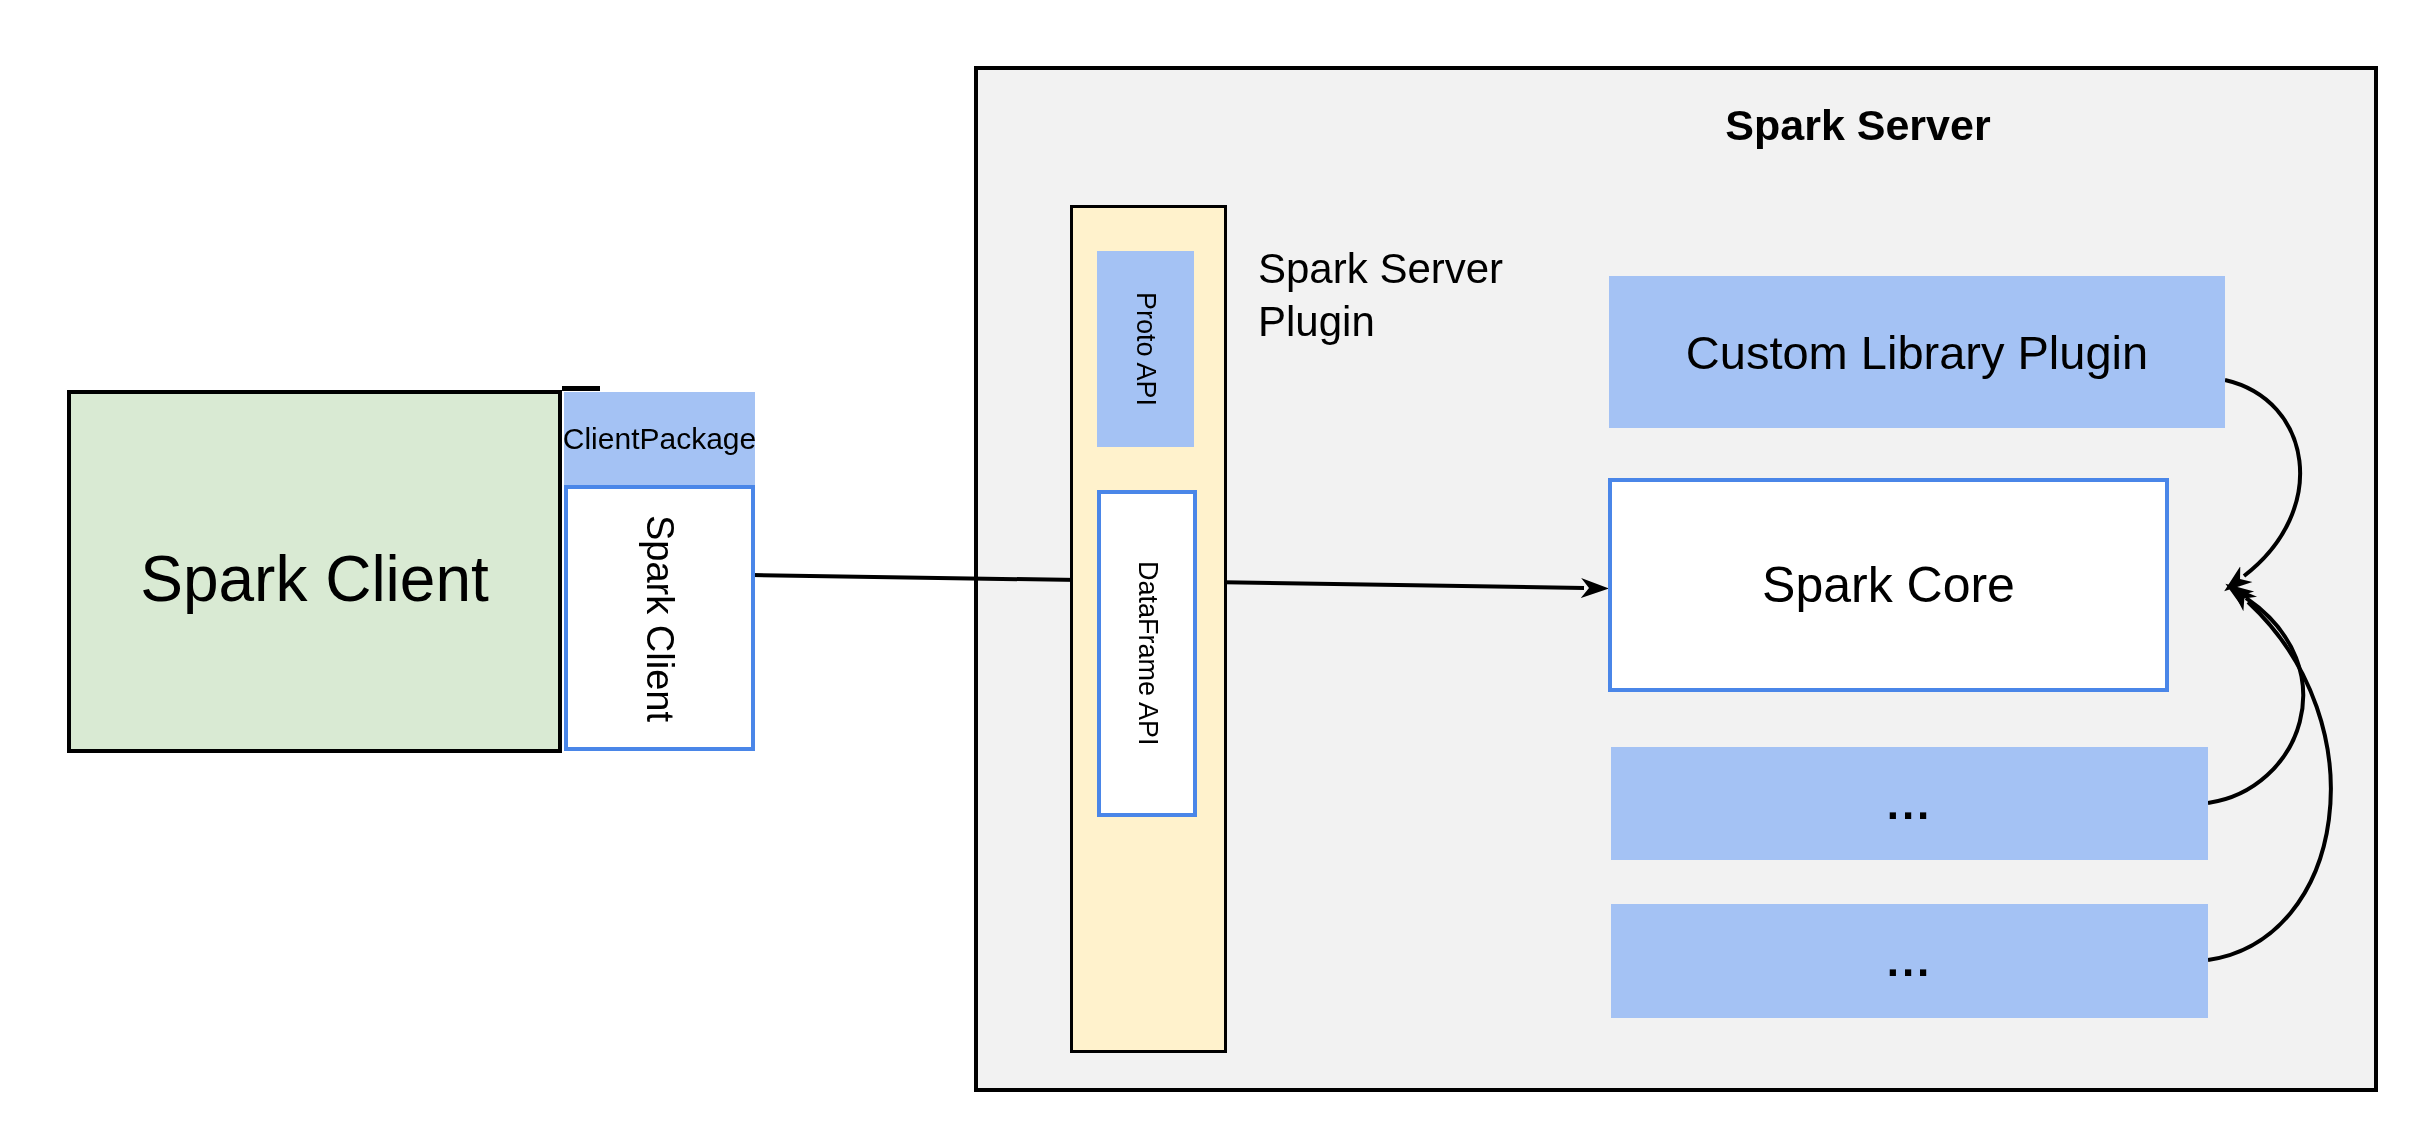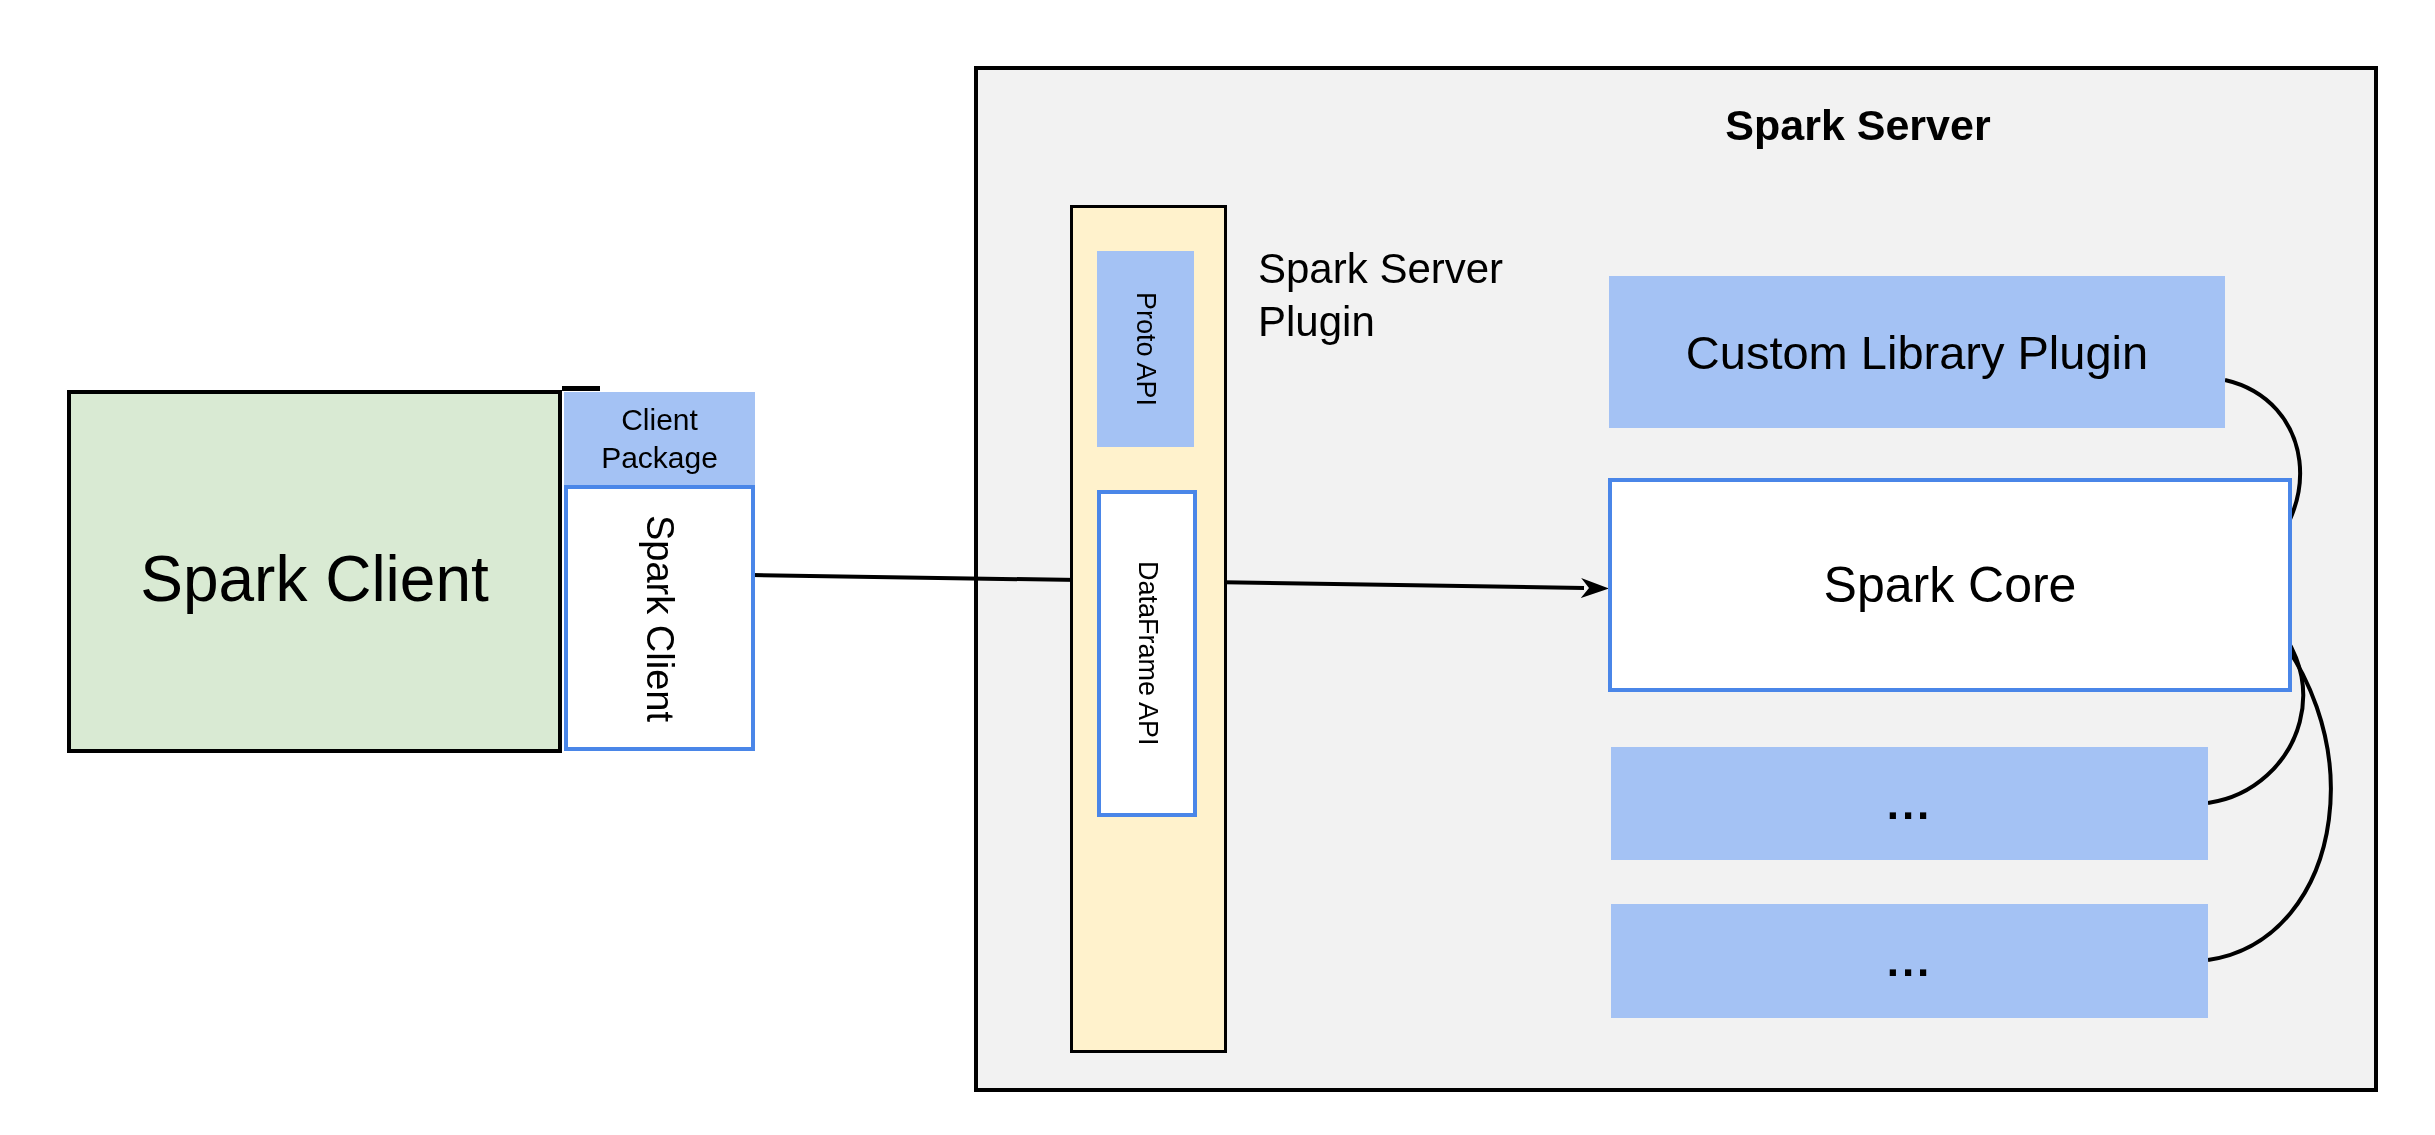--- a/index.html
+++ b/index.html
@@ -18,39 +18,39 @@
   .gray-box{left:974px;top:66px;width:1404px;height:1026px;background:var(--gray_fill);border:4px solid var(--line_color);z-index:1;}
   .green-box{left:67px;top:390px;width:495px;height:363px;background:var(--green_fill);border:4px solid var(--line_color);z-index:1;
              display:flex;align-items:center;justify-content:center;text-align:center;}
   .green-box .app-label{font-size:64px;line-height:80px;margin-top:14px;}
   
   #wires{left:0;top:0;width:2435px;height:1135px;z-index:2;}
   
   .fg{z-index:3;}
   .border-ext{left:562px;top:386px;width:38px;height:5px;background:var(--line_color);}
   .client-package{left:564px;top:392px;width:191px;height:93px;background:var(--blue_fill);
-                  display:flex;flex-direction:column;align-items:center;justify-content:center;
+                  display:flex;align-items:center;justify-content:center;
                   font-size:30px;line-height:38px;text-align:center;}
   .spark-client{left:564px;top:485px;width:191px;height:266px;background:#fff;border:4px solid var(--blue_border);
                 display:flex;align-items:center;justify-content:center;}
   .vtext{writing-mode:vertical-rl;text-orientation:mixed;white-space:nowrap;}
   .spark-client .vtext{font-size:38px;}
   .yellow-box{left:1070px;top:205px;width:157px;height:848px;background:var(--yellow_fill);border:3px solid var(--line_color);}
   .proto-api{left:1097px;top:251px;width:97px;height:196px;background:var(--blue_fill);
              display:flex;align-items:center;justify-content:center;}
   .proto-api .vtext{font-size:27px;}
   .dataframe-api{left:1097px;top:490px;width:100px;height:327px;background:#fff;border:4px solid var(--blue_border);
                  display:flex;align-items:center;justify-content:center;}
   .dataframe-api .vtext{font-size:27px;}
   .connect-title{left:960px;top:74px;width:400px;text-align:center;font-size:43px;line-height:54px;}
   .server-title{left:1658px;top:100px;width:400px;text-align:center;font-size:43px;line-height:50px;font-weight:bold;}
   .server-library{left:1258px;top:242px;width:360px;text-align:left;font-size:42px;line-height:53px;}
   .plugin-box{left:1609px;top:276px;width:616px;height:152px;background:var(--blue_fill);
               display:flex;align-items:center;justify-content:center;font-size:47px;}
-  .spark-core{left:1608px;top:478px;width:684px;height:214px;background:#fff;border:4px solid var(--blue_border);
+  .spark-core{left:1608px;top:478px;width:561px;height:214px;background:#fff;border:4px solid var(--blue_border);
               display:flex;align-items:center;justify-content:center;font-size:50px;}
   .dots-box{left:1611px;width:597px;background:var(--blue_fill);
             display:flex;align-items:center;justify-content:center;font-size:44px;font-weight:bold;letter-spacing:3px;}
   .dots-1{top:747px;height:113px;}
   .dots-2{top:904px;height:114px;}
 </style>
 </head>
 <body>
 
 <div id="canvas">

